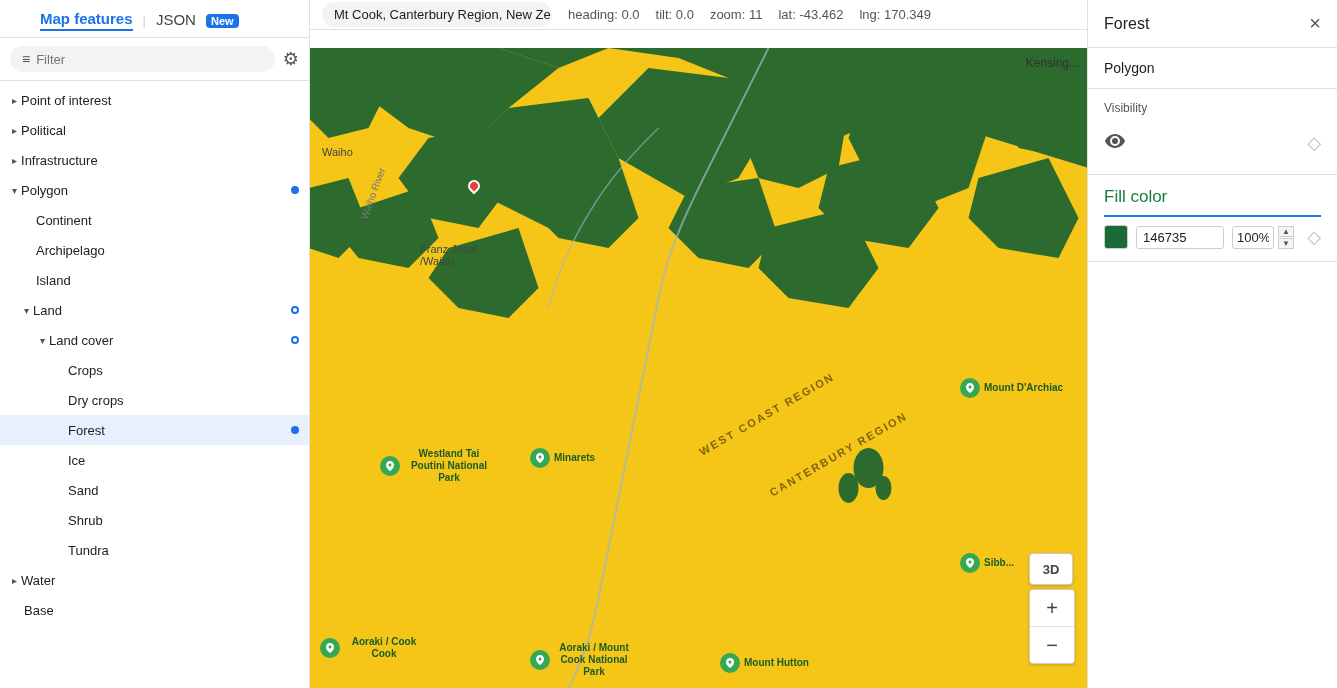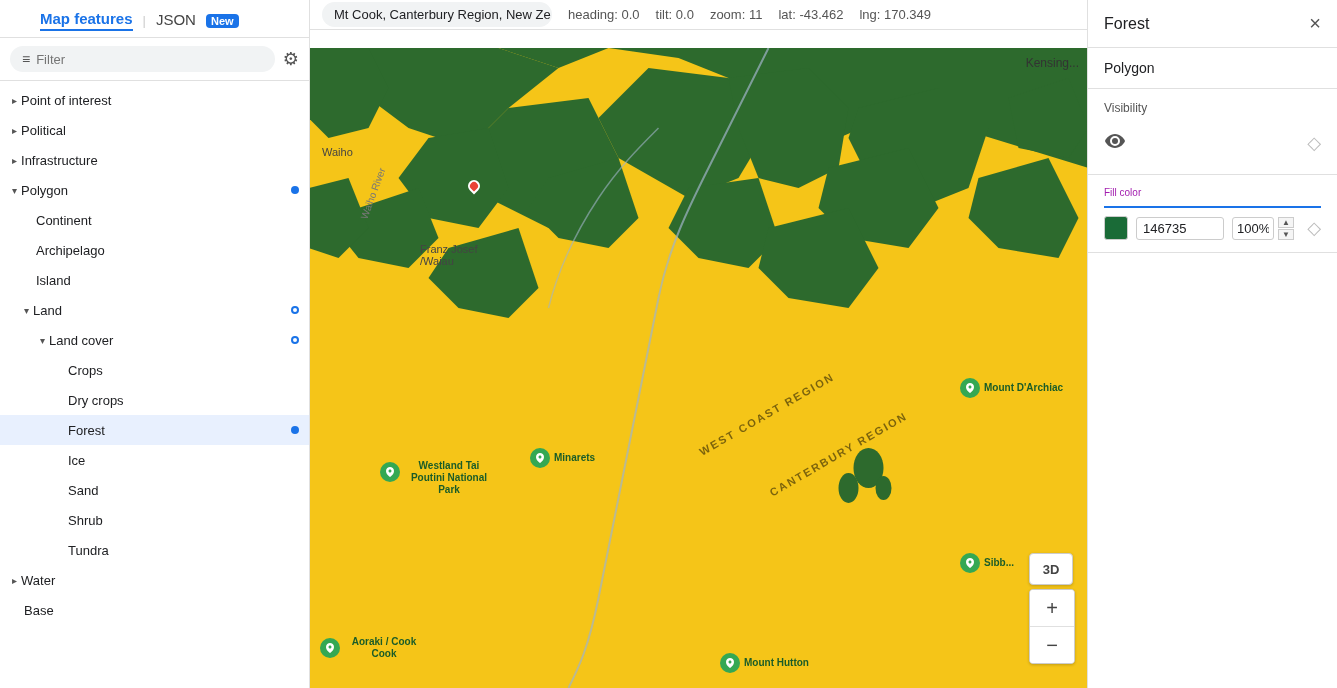--- a/index.html
+++ b/index.html
@@ -311,22 +311,22 @@
       color: #555;
       font-size: 20px;
     }
 
     .diamond-icon {
       color: #bbb;
       font-size: 18px;
     }
 
     .fill-color-label {
-      font-size: 10px;
-      color: #a21caf;
+      font-size: 17px;
+      color: #15803d;
       margin-bottom: 8px;
     }
 
     .fill-color-blue-line {
       height: 2px;
       background: #1a73e8;
       margin-bottom: 8px;
       width: 100%;
     }
 
@@ -602,21 +602,21 @@
     <div class="region-label" style="top:360px; left:380px;">WEST COAST REGION</div>
     <div class="region-label" style="top:400px; left:450px;">CANTERBURY REGION</div>
 
     <div class="park-marker" style="top:400px; left:70px;">
       <div style="display:flex;align-items:center;gap:4px;">
         <div style="width:20px;height:20px;background:#34a853;border-radius:50%;display:flex;align-items:center;justify-content:center;transform:none;">
           <svg width="12" height="12" viewBox="0 0 24 24">
               <path d="M12 2C8 2 4 5 4 10c0 7 8 12 8 12s8-5 8-12c0-5-4-8-8-8zm0 11c-1.7 0-3-1.3-3-3s1.3-3 3-3 3 1.3 3 3-1.3 3-3 3z" fill="white"></path>
             </svg>
         </div>
-        <span class="park-label" style="max-width:90px;margin-top:12px;">Westland Tai Poutini National Park</span>
+        <span class="park-label" style="max-width:90px;">Westland Tai Poutini National Park</span>
       </div>
     </div>
 
     <div class="park-marker" style="top:400px; left:220px;">
       <div style="display:flex;align-items:center;gap:4px;">
         <div style="width:20px;height:20px;background:#34a853;border-radius:50%;display:flex;align-items:center;justify-content:center;">
           <svg width="12" height="12" viewBox="0 0 24 24">
               <path d="M12 2C8 2 4 5 4 10c0 7 8 12 8 12s8-5 8-12c0-5-4-8-8-8zm0 11c-1.7 0-3-1.3-3-3s1.3-3 3-3 3 1.3 3 3-1.3 3-3 3z" fill="white"></path>
             </svg>
         </div>
@@ -650,20 +650,30 @@
       <div style="display:flex;align-items:center;gap:4px;">
         <div style="width:20px;height:20px;background:#34a853;border-radius:50%;display:flex;align-items:center;justify-content:center;">
           <svg width="12" height="12" viewBox="0 0 24 24">
               <path d="M12 2C8 2 4 5 4 10c0 7 8 12 8 12s8-5 8-12c0-5-4-8-8-8zm0 11c-1.7 0-3-1.3-3-3s1.3-3 3-3 3 1.3 3 3-1.3 3-3 3z" fill="white"></path>
             </svg>
         </div>
         <span class="park-label">Aoraki / Cook Cook</span>
       </div>
     </div>
 
+    <div class="park-marker" style="bottom:10px; left:220px;">
+      <div style="display:flex;align-items:center;gap:4px;">
+        <div style="width:20px;height:20px;background:#34a853;border-radius:50%;display:flex;align-items:center;justify-content:center;">
+          <svg width="12" height="12" viewBox="0 0 24 24">
+              <path d="M12 2C8 2 4 5 4 10c0 7 8 12 8 12s8-5 8-12c0-5-4-8-8-8zm0 11c-1.7 0-3-1.3-3-3s1.3-3 3-3 3 1.3 3 3-1.3 3-3 3z" fill="white"></path>
+            </svg>
+        </div>
+        <span class="park-label">Aoraki / Mount Cook National Park</span>
+      </div>
+    </div>
 
     <div class="park-marker" style="bottom:15px; left:410px;">
       <div style="display:flex;align-items:center;gap:4px;">
         <div style="width:20px;height:20px;background:#34a853;border-radius:50%;display:flex;align-items:center;justify-content:center;">
           <svg width="12" height="12" viewBox="0 0 24 24">
               <path d="M12 2C8 2 4 5 4 10c0 7 8 12 8 12s8-5 8-12c0-5-4-8-8-8zm0 11c-1.7 0-3-1.3-3-3s1.3-3 3-3 3 1.3 3 3-1.3 3-3 3z" fill="white"></path>
             </svg>
         </div>
         <span class="park-label">Mount Hutton</span>
       </div>

